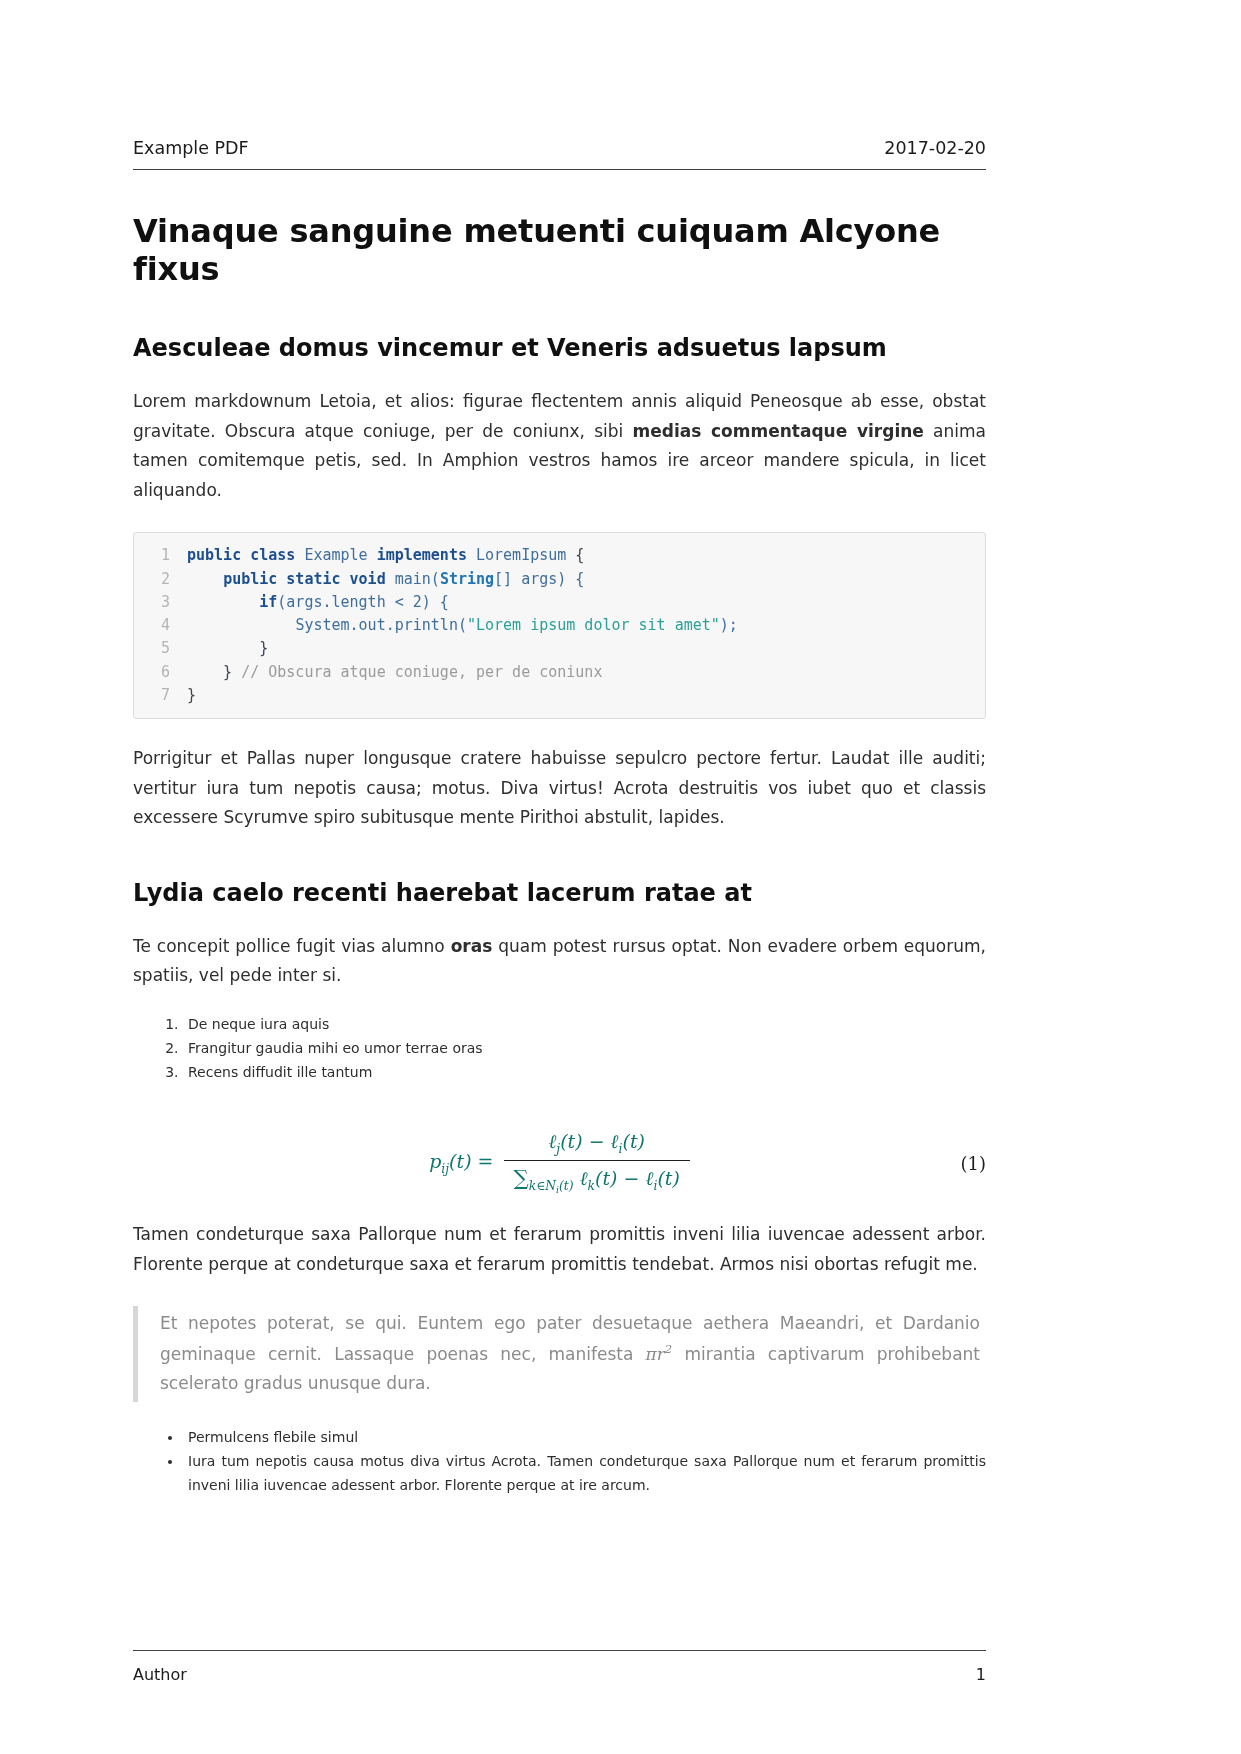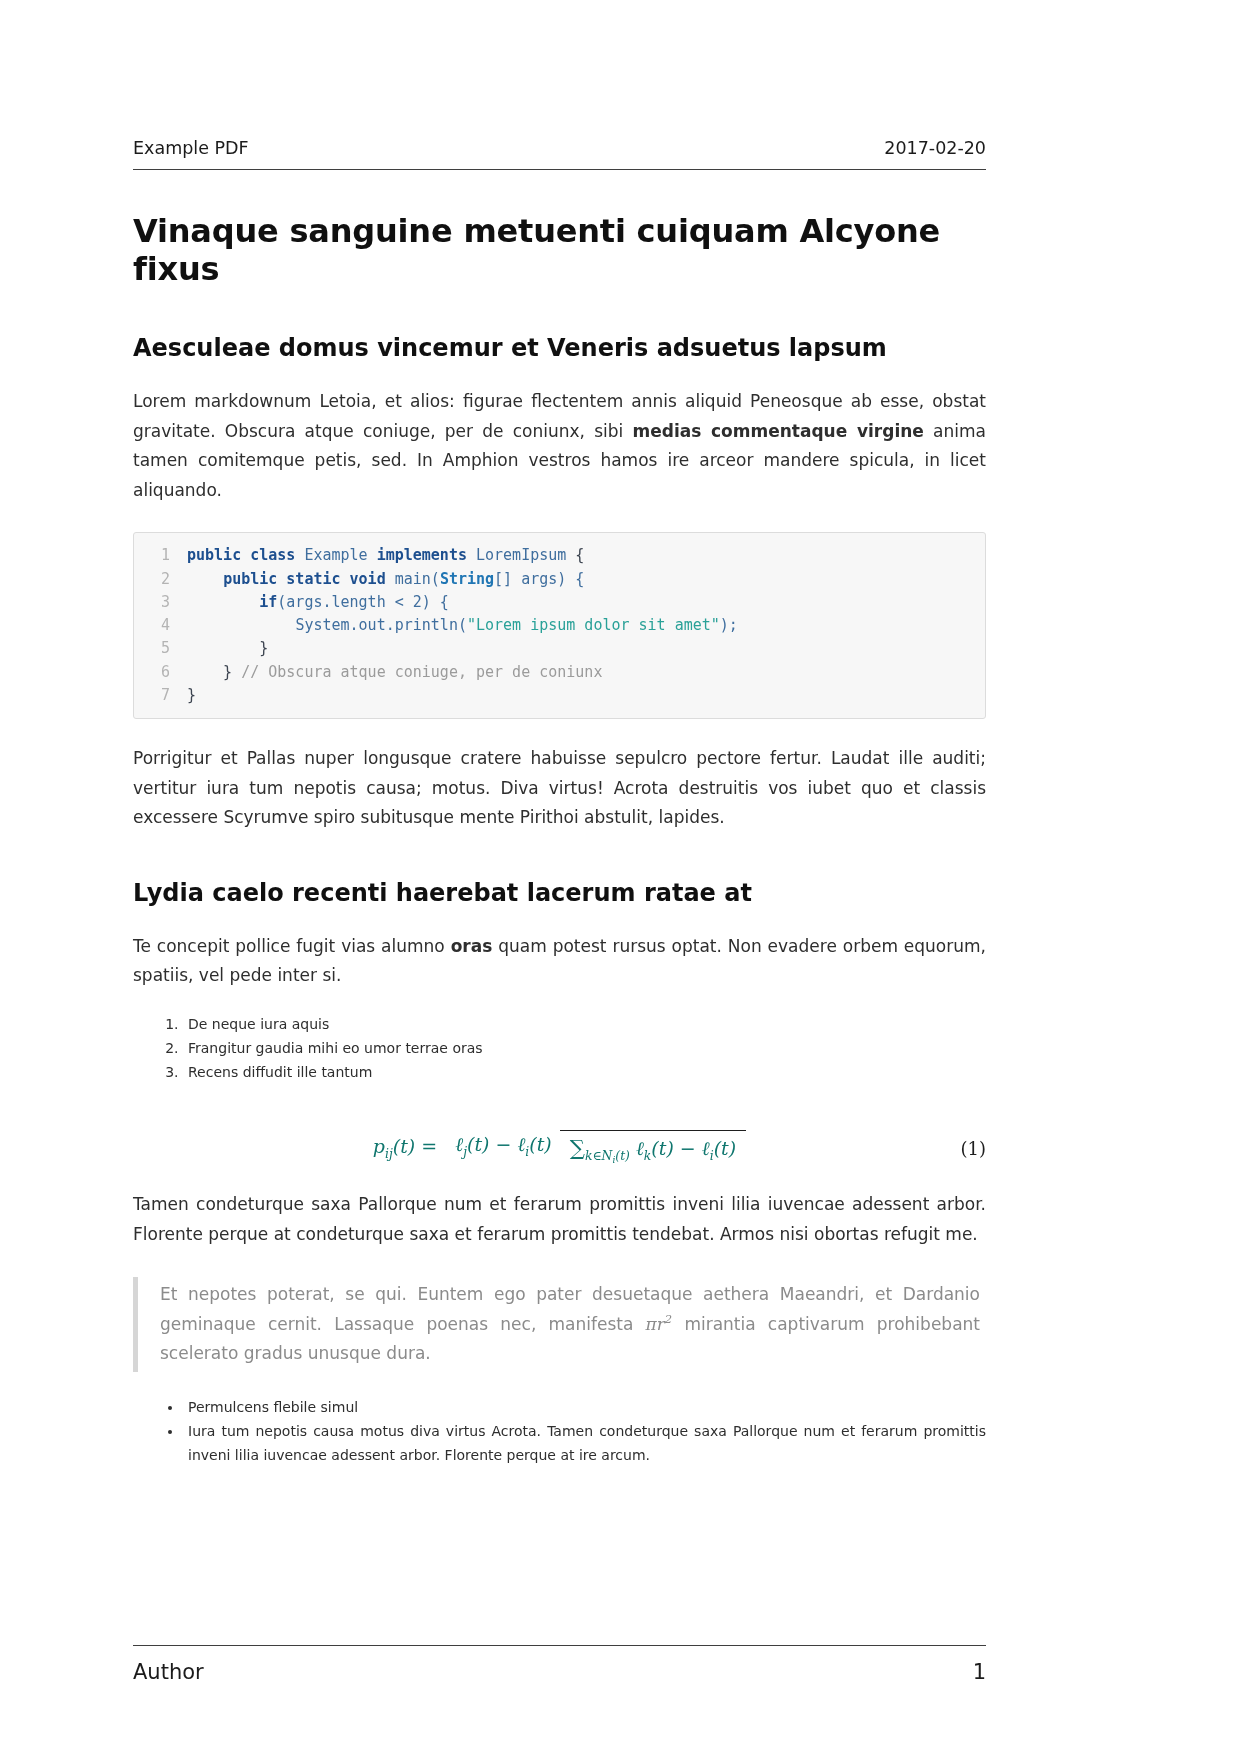--- a/index.html
+++ b/index.html
@@ -44,36 +44,36 @@
   .tok-pl{color:var(--code-pl);}
 
   ol{margin:21px 0 0;padding-left:50px;}
   ul{margin:23px 0 0;padding-left:50px;}
   li{font-size:14px;line-height:1.72;padding-left:5px;text-align:justify;}
 
   .equation-row{position:relative;display:flex;justify-content:center;align-items:center;margin:46px 0 14px;}
   .eq-math{font-family:"DejaVu Serif","Liberation Serif",serif;font-style:italic;font-size:19px;color:#0f766e;
            display:inline-flex;align-items:center;}
   .eq-lhs{margin-right:10px;white-space:pre;}
-  .frac{display:inline-flex;flex-direction:row;align-items:center;}
+  .frac{display:inline-flex;flex-direction:column;align-items:center;}
   .frac-num{padding:0 8px 4px;white-space:pre;}
   .frac-den{border-top:1px solid #1e1e1e;padding:4px 10px 0;white-space:pre;}
   .eq-sub1{font-size:65%;vertical-align:-0.38em;}
   .eq-sub2{font-size:48%;vertical-align:-0.9em;}
   .eq-op{font-style:normal;font-size:112%;}
   .eq-number{position:absolute;right:0;top:50%;transform:translateY(-50%);
              font-family:"DejaVu Serif","Liberation Serif",serif;font-size:18px;color:#1e1e1e;}
 
   blockquote{margin:27px 0 0;border-left:5px solid var(--bq-bar);padding:3px 6px 3px 22px;
              color:var(--bq-text);font-size:17px;line-height:1.74;text-align:justify;}
   .bq-math{font-family:"DejaVu Serif","Liberation Serif",serif;font-style:italic;}
   blockquote sup{font-size:68%;}
 
   .footer{margin-top:auto;border-top:1px solid var(--rule);padding-top:14px;
-          display:flex;justify-content:space-between;font-size:21px;color:#1b1b1b;}
+          display:flex;justify-content:space-between;font-size:16px;color:#1b1b1b;}
 </style>
 </head>
 <body>
 
 <div class="page">
 
   <header class="header">
     <span>Example PDF</span>
     <span>2017-02-20</span>
   </header>

